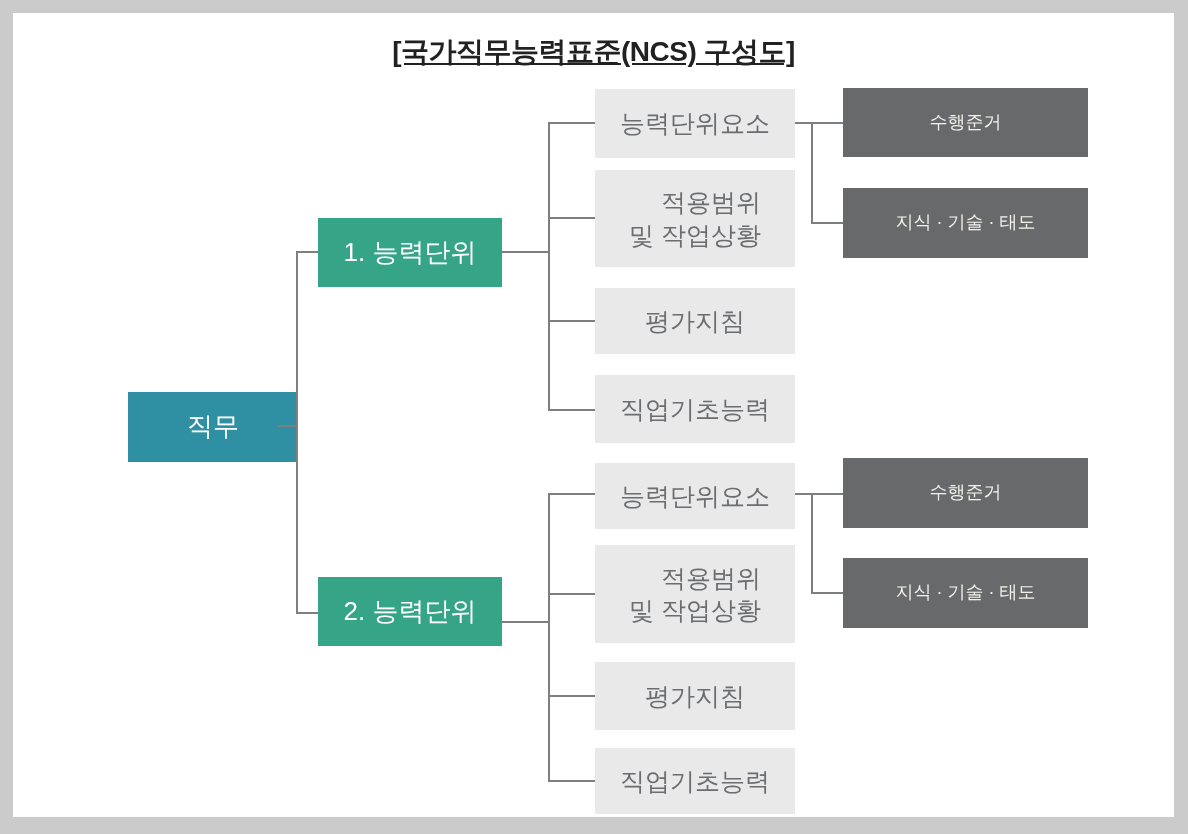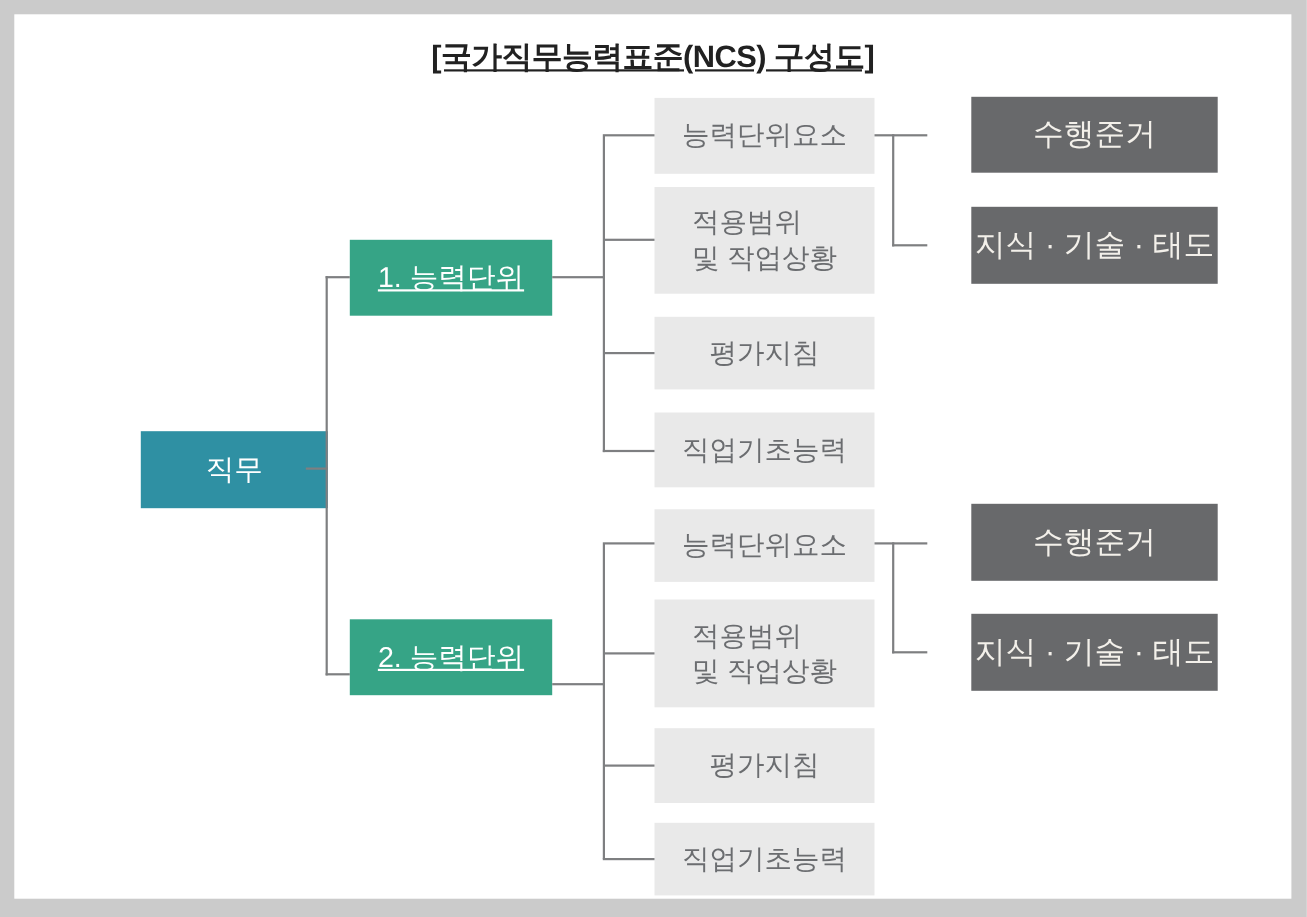--- a/index.html
+++ b/index.html
@@ -14,38 +14,38 @@
     background:#ffffff;
   }
   .title{
     position:absolute;left:0;top:20px;width:1161px;
     text-align:center;font-size:28px;font-weight:bold;color:#212121;
     letter-spacing:-0.5px;
     text-decoration:underline;
   }
   .box{
     position:absolute;display:flex;align-items:center;justify-content:center;
-    text-align:left;line-height:1.3;white-space:pre-line;
+    text-align:right;line-height:1.3;white-space:pre-line;
   }
   .box.root{width:170px;height:70px;color:#ffffff;font-size:26px;}
-  .box.unit{width:184px;height:69px;color:#ffffff;font-size:26px;text-decoration:underline;}
+  .box.unit{width:184px;height:69px;color:#ffffff;font-size:26px;}
   .box.comp{width:200px;color:#6b6d70;font-size:25px;}
-  .box.detail{width:224px;color:#f3f0ea;font-size:28px;margin-left:40px;}
+  .box.detail{width:245px;color:#f3f0ea;font-size:18px;}
   .line{position:absolute;background:#7e7f81;}
 </style>
 </head>
 <body>
 
 <div class="panel">
   <div class="title">[국가직무능력표준(NCS) 구성도]</div>
 
   <div class="box root" style="left: 115px; top: 379px; background: rgb(47, 144, 163);">직무</div>
 
   <div class="box unit" style="left: 305px; top: 205px; background: rgb(54, 164, 134);">1. 능력단위</div>
-  <div class="box unit" style="left: 305px; top: 550px; background: rgb(54, 164, 134);">2. 능력단위</div>
+  <div class="box unit" style="left: 305px; top: 564px; background: rgb(54, 164, 134);">2. 능력단위</div>
 
   <div class="box comp" style="left: 582px; top: 76px; height: 69px; background: rgb(233, 233, 233);">능력단위요소</div>
   <div class="box comp" style="left: 582px; top: 157px; height: 97px; background: rgb(233, 233, 233);">적용범위
 및 작업상황</div>
   <div class="box comp" style="left: 582px; top: 275px; height: 66px; background: rgb(233, 233, 233);">평가지침</div>
   <div class="box comp" style="left: 582px; top: 362px; height: 68px; background: rgb(233, 233, 233);">직업기초능력</div>
 
   <div class="box comp" style="left: 582px; top: 450px; height: 66px; background: rgb(233, 233, 233);">능력단위요소</div>
   <div class="box comp" style="left: 582px; top: 532px; height: 98px; background: rgb(233, 233, 233);">적용범위
 및 작업상황</div>

